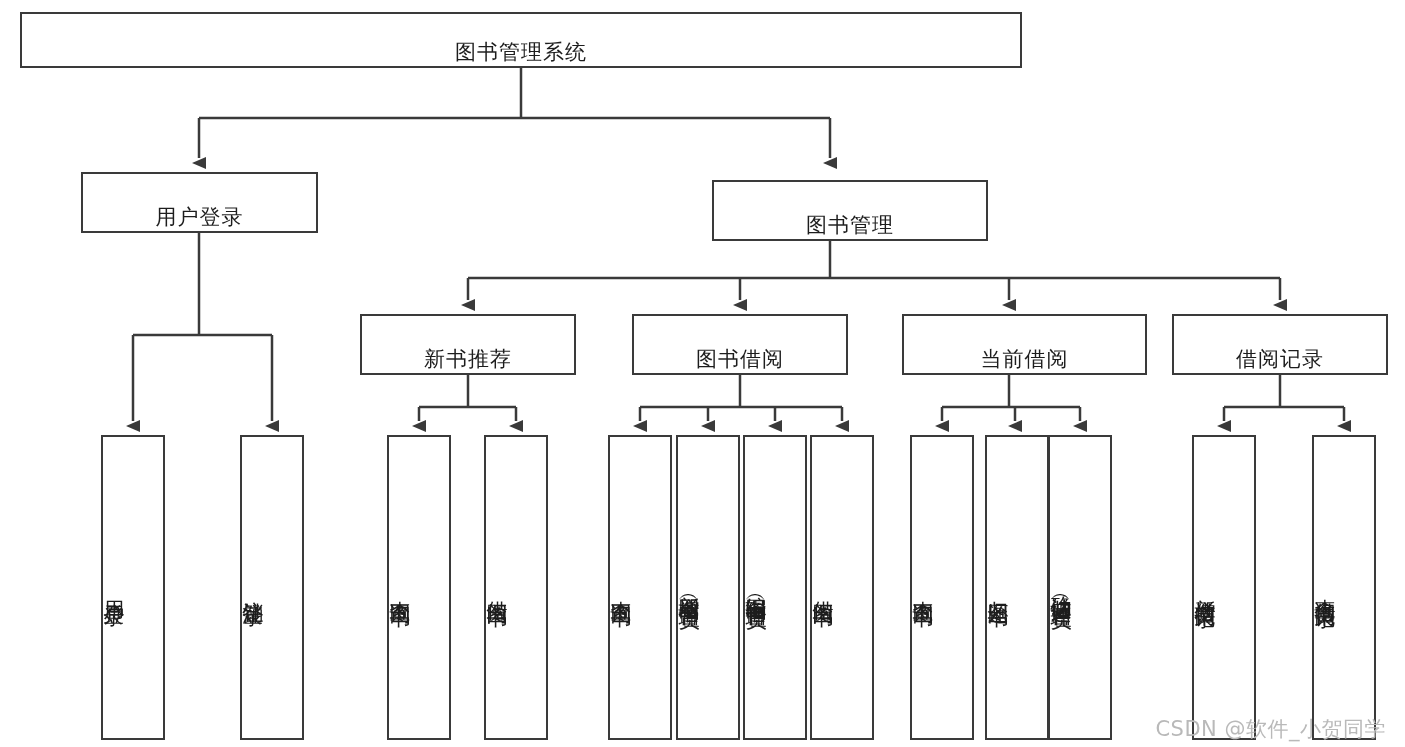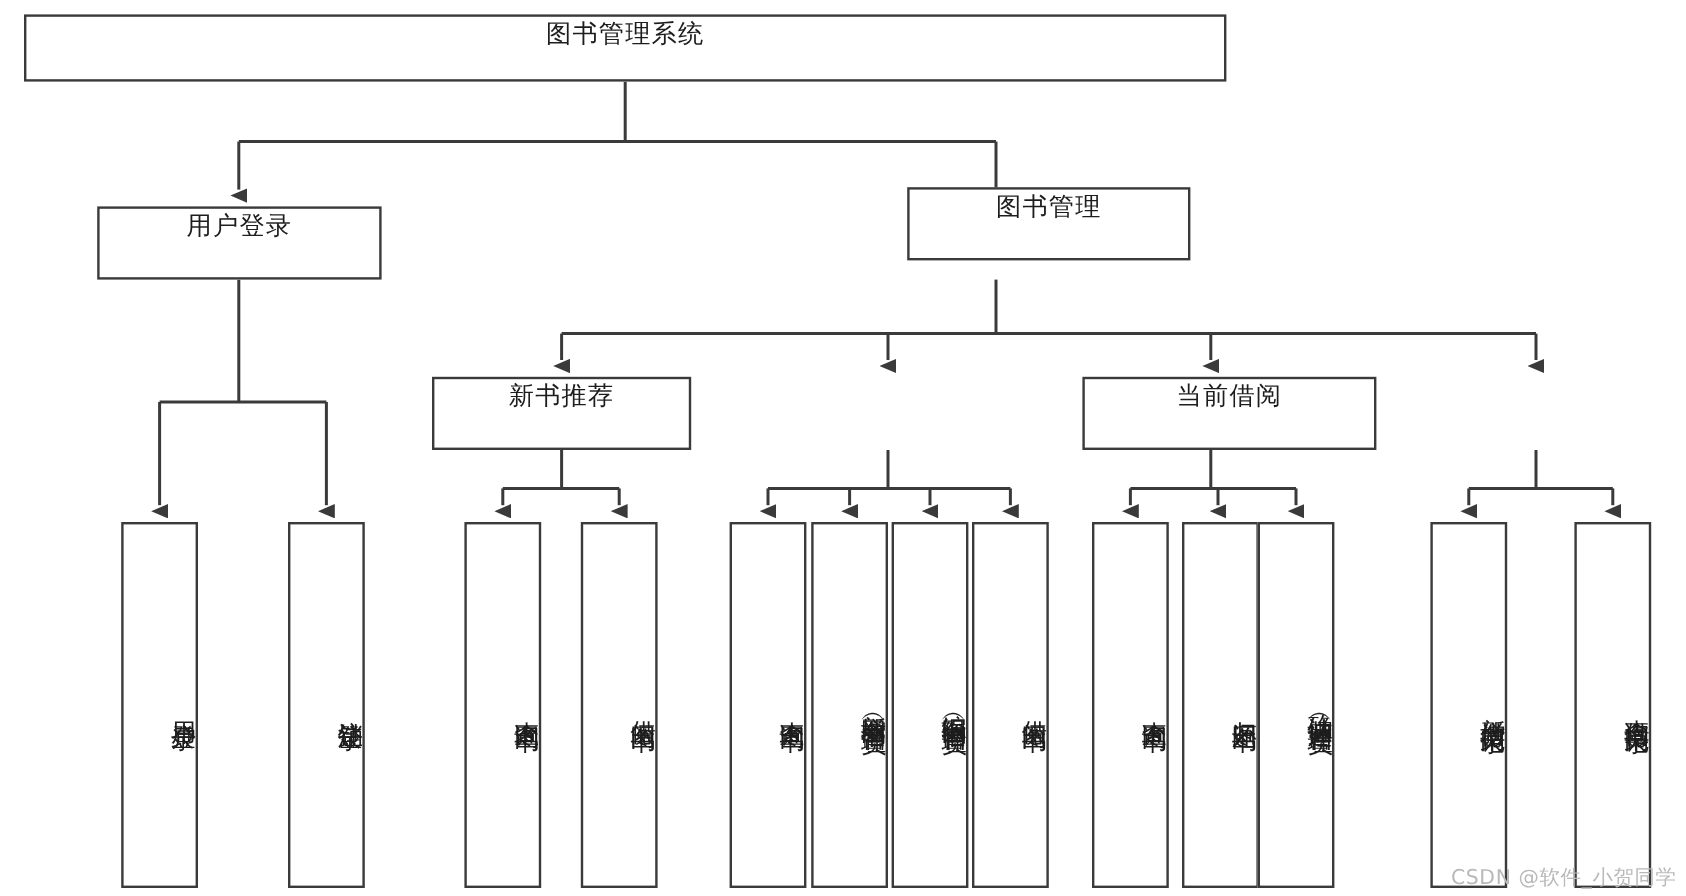--- a/index.html
+++ b/index.html
@@ -26,21 +26,21 @@
     width: 1405px;
     height: 747px;
     pointer-events: none;
   }
   .node {
     position: absolute;
     box-sizing: border-box;
     border: 2.5px solid #3a3a3a;
     background: #ffffff;
     display: flex;
-    align-items: flex-start;
+    align-items: flex-end;
     justify-content: center;
     color: #1d1d1d;
   }
   .node.h {
     font-size: 21px;
     letter-spacing: 1px;
   }
   .node.v {
     writing-mode: vertical-rl;
     text-orientation: upright;
@@ -52,23 +52,23 @@
   }
   .node .lbl {
     display: block;
   }
   .node.v .lbl {
     writing-mode: vertical-rl;
     text-orientation: upright;
   }
   #watermark {
     position: absolute;
-    right: 8px;
+    right: 19px;
     bottom: 4px;
-    font-size: 17px;
+    font-size: 21px;
     color: #b9b9b9;
     letter-spacing: 0.5px;
     white-space: nowrap;
   }
 </style>
 </head>
 <body>
 
 <div id="canvas">
 
@@ -122,29 +122,35 @@
     </g>
   </svg>
 
   <div class="node h" style="left:20px; top:12px; width:1002px; height:56px;">
     <span class="lbl">图书管理系统</span>
   </div>
 
   <div class="node h" style="left:81px; top:172px; width:237px; height:61px;">
     <span class="lbl">用户登录</span>
   </div>
-  <div class="node h" style="left:712px; top:156px; width:236px; height:61px;margin-left:44px;">
+  <div class="node h" style="left:712px; top:180px; width:276px; height:61px;">
     <span class="lbl">图书管理</span>
   </div>
 
   <div class="node h" style="left:360px; top:314px; width:216px; height:61px;">
     <span class="lbl">新书推荐</span>
   </div>
+  <div class="node h" style="left:632px; top:314px; width:216px; height:61px;">
+    <span class="lbl">图书借阅</span>
+  </div>
   <div class="node h" style="left:902px; top:314px; width:245px; height:61px;">
     <span class="lbl">当前借阅</span>
+  </div>
+  <div class="node h" style="left:1172px; top:314px; width:216px; height:61px;">
+    <span class="lbl">借阅记录</span>
   </div>
 
   <div class="node v" style="left:101px; top:435px; width:64px; height:305px;">
     <span class="lbl">用户登录</span>
   </div>
   <div class="node v" style="left:240px; top:435px; width:64px; height:305px;">
     <span class="lbl">注销登录</span>
   </div>
 
   <div class="node v" style="left:387px; top:435px; width:64px; height:305px;">

